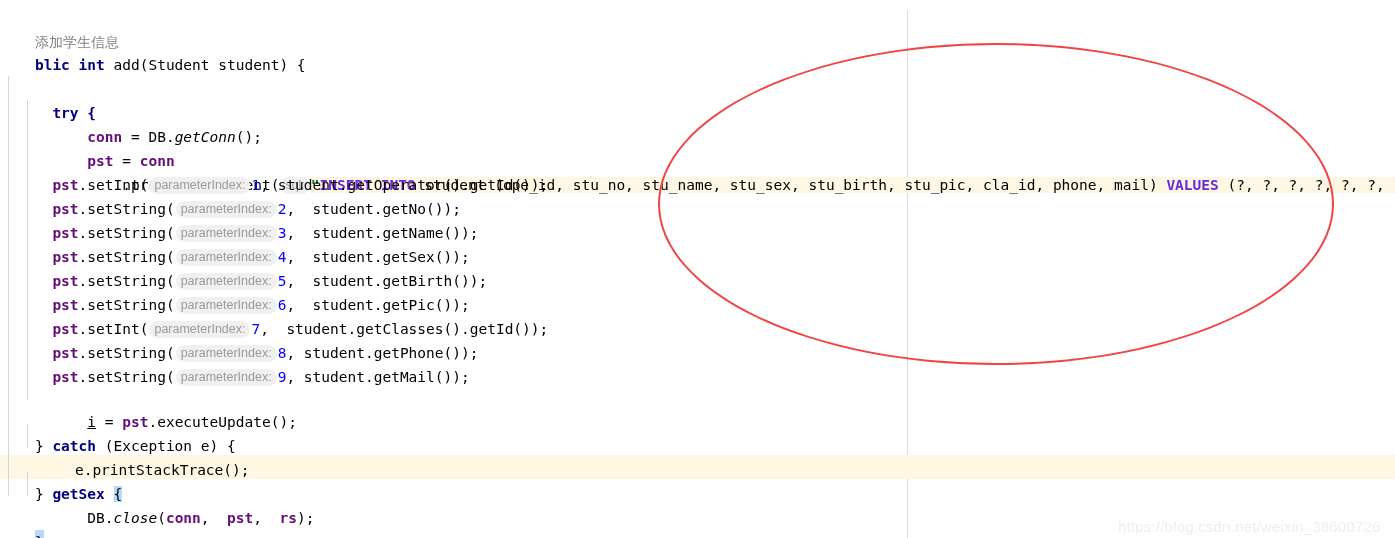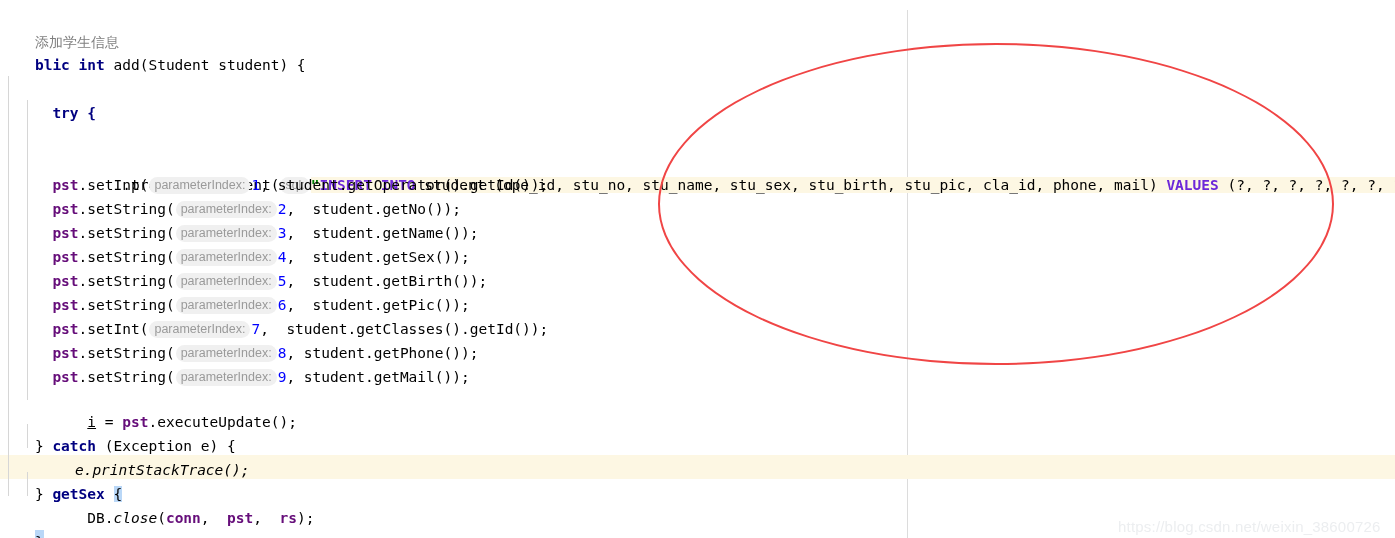--- a/index.html
+++ b/index.html
@@ -107,21 +107,27 @@
 
   <div class="line" style="top:19px;">
     <span class="txt"><span class="kw">blic</span> <span class="kw">int</span><span class="plain"> add(Student student) {</span></span>
   </div>
 
 
   <div class="line" style="top:67px;">
     <span class="txt">  <span class="kw">try {</span></span>
   </div>
 
+  <div class="line" style="top:91px;">
+    <span class="txt">      <span class="field">conn</span><span class="plain"> = DB.</span><span class="stat">getConn</span><span class="plain">();</span></span>
+  </div>
 
+  <div class="line" style="top:115px;">
+    <span class="txt">      <span class="field">pst</span><span class="plain"> = </span><span class="field">conn</span></span>
+  </div>
 
   <div class="line" style="top:139px;">
     <span class="txt">          <span class="plain">.prepareStatement(</span><span class="hint">sql:</span><span class="str-bg"><span class="strq">"</span><span class="sqlkw">INSERT INTO</span><span class="strbody"> student </span><span class="strbody">(ope_id, stu_no, stu_name, stu_sex, stu_birth, stu_pic, cla_id, phone, mail)</span> <span class="sqlkw">VALUES</span> <span class="strbody">(?, ?, ?, ?, ?, ?, ?, ?, ?)</span></span></span>
   </div>
 
   <div id="bindings-host">
       <div class="line" style="top: 163px;"><span class="txt">      <span class="field">pst</span><span class="plain">.setInt(</span><span class="hint">parameterIndex:</span><span class="num">1</span><span class="plain">, student.getOperator().getId());</span></span></div>
       <div class="line" style="top: 187px;"><span class="txt">      <span class="field">pst</span><span class="plain">.setString(</span><span class="hint">parameterIndex:</span><span class="num">2</span><span class="plain">,  student.getNo());</span></span></div>
       <div class="line" style="top: 211px;"><span class="txt">      <span class="field">pst</span><span class="plain">.setString(</span><span class="hint">parameterIndex:</span><span class="num">3</span><span class="plain">,  student.getName());</span></span></div>
       <div class="line" style="top: 235px;"><span class="txt">      <span class="field">pst</span><span class="plain">.setString(</span><span class="hint">parameterIndex:</span><span class="num">4</span><span class="plain">,  student.getSex());</span></span></div>
@@ -134,21 +140,21 @@
 
   <div class="line" style="top:376px;">
     <span class="txt">      <span class="plain var-u">i</span><span class="plain"> = </span><span class="field">pst</span><span class="plain">.executeUpdate();</span></span>
   </div>
 
   <div class="line" style="top:400px;">
     <span class="txt"><span class="plain">} </span><span class="kw">catch</span><span class="plain"> (Exception e) {</span></span>
   </div>
 
   <div class="line" style="top:424px;">
-    <span class="txt plain" style="padding-left:40px;font-style:italic;">e.printStackTrace();</span>
+    <span class="txt plain" style="padding-left:40px;">e.printStackTrace();</span>
   </div>
 
   <div class="line" style="top:448px;">
     <span class="txt"><span class="plain">} </span><span class="kw">getSex</span><span class="plain"> </span><span class="plain brk">{</span></span>
   </div>
 
   <div class="line" style="top:472px;">
     <span class="txt">      <span class="plain">DB.</span><span class="stat">close</span><span class="plain">(</span><span class="field">conn</span><span class="plain">,  </span><span class="field">pst</span><span class="plain">,  </span><span class="field">rs</span><span class="plain">);</span></span>
   </div>
 

